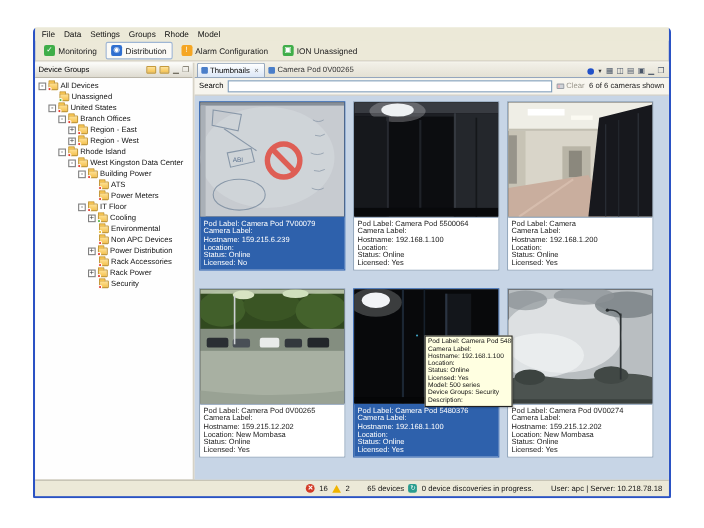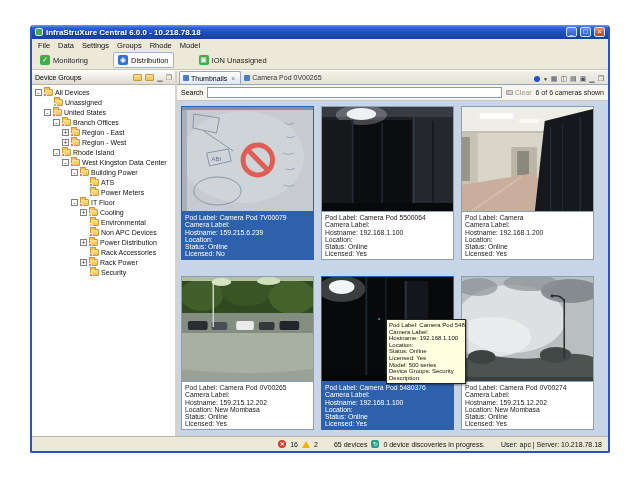--- a/index.html
+++ b/index.html
@@ -19,21 +19,21 @@
   .title-text { flex:1; color:#fff; font-size:8px; font-weight:bold; white-space:nowrap;
     overflow:hidden; text-shadow:1px 1px 1px #12306e; }
   .winbtn { width:11px; height:10px; flex:none; border:1px solid #cfe0ff; border-radius:2px;
     background:linear-gradient(#5d8cf0,#2c5ed0); color:#fff; font-size:7px; line-height:8px; text-align:center; }
   .winbtn.close { background:linear-gradient(#ef8a66,#cf3a1c); }
 
   
   .menubar { height:12px; flex:none; display:flex; align-items:center; padding:0 2px;
     font-size:7.5px; color:#111; background:#ece9d8; }
   .menu-item { padding:0 4px; }
-  .toolbar { height:19px; flex:none; display:flex; align-items:center; gap:20px; padding:0 3px;
+  .toolbar { height:19px; flex:none; display:flex; align-items:center; gap:3px; padding:0 3px;
     border-bottom:1px solid #c9c5b8; }
   .tool-btn { display:flex; align-items:center; gap:3px; font-size:7.5px; color:#222;
     padding:2px 4px; border:1px solid transparent; border-radius:2px; }
   .tool-btn.active { background:#fbfaf6; border-color:#9eb6d4; }
   .p-icon { width:10px; height:10px; flex:none; border-radius:2px; color:#fff; font-size:7px;
     line-height:10px; text-align:center; display:inline-block; }
 
   
   .main { flex:1; display:flex; min-height:0; border-top:1px solid #fff; }
   .left-panel { width:145px; flex:none; display:flex; flex-direction:column;
@@ -103,45 +103,42 @@
   .disc-ic { width:8px; height:8px; border-radius:2px; background:#2a9d8f; color:#fff; font-size:6px;
     line-height:8px; text-align:center; }
   .sb-gap { width:8px; }
 </style>
 </head>
 <body>
 
 <div class="stage">
   <div class="window">
 
-    <div class="titlebar">
-      <span class="app-icon"></span>
-      <span class="title-text">InfraStruXure Central 6.0.0 - 10.218.78.18</span>
-      <span class="winbtn">_</span>
-      <span class="winbtn">□</span>
-      <span class="winbtn close">×</span>
-    </div>
 
     <div class="menubar">
         <span class="menu-item">File</span>
         <span class="menu-item">Data</span>
         <span class="menu-item">Settings</span>
         <span class="menu-item">Groups</span>
         <span class="menu-item">Rhode</span>
         <span class="menu-item">Model</span>
       </div>
 
     <div class="toolbar">
         <div class="tool-btn">
           <span class="p-icon" style="background: rgb(63, 174, 73);">✓</span>
           <span class="p-label">Monitoring</span>
         </div>
         <div class="tool-btn active">
           <span class="p-icon" style="background: rgb(47, 111, 208);">◉</span>
           <span class="p-label">Distribution</span>
+        </div>
+        <div class="tool-btn">
+          <span class="p-icon" style="background: rgb(245, 166, 35);">!</span>
+          <span class="p-label">Alarm Configuration</span>
         </div>
         <div class="tool-btn">
           <span class="p-icon" style="background: rgb(63, 174, 73);">▣</span>
           <span class="p-label">ION Unassigned</span>
         </div>
       </div>
 
     <div class="main">
 
       <div class="left-panel">

